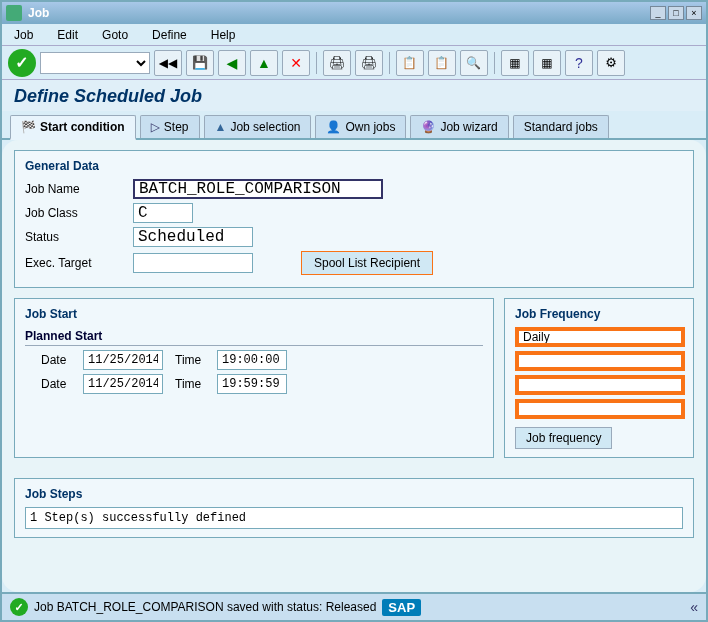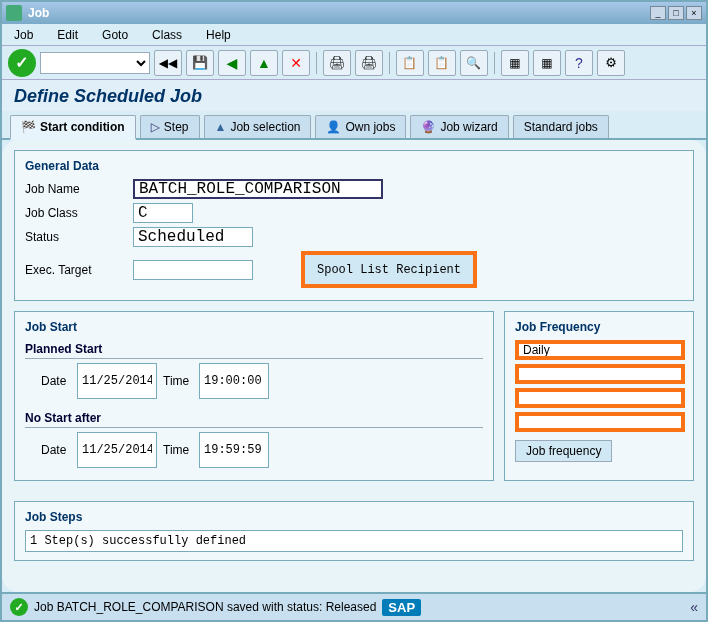--- a/index.html
+++ b/index.html
@@ -203,28 +203,27 @@
       padding: 1px 4px;
       font-size: 16px;
       font-family: 'Courier New', monospace;
     }
     .form-input-wide { width: 240px; }
     .form-input-medium { width: 120px; }
     .form-input-short { width: 60px; }
 
     
     .spool-btn {
-      height: 37px;
+      height: 24px;
       padding: 2px 12px;
-      border: 4px solid #f97316;
+      border: 1px solid #f97316;
       background: #d0e8f4;
       cursor: pointer;
       font-size: 12px;
       margin-left: 80px;
-      font-family: Liberation Mono, monospace;
     }
 
     
     .two-col {
       display: flex;
       gap: 10px;
       margin-bottom: 10px;
     }
     .col-left { flex: 1; }
     .col-right { width: 190px; }
@@ -238,27 +237,27 @@
       margin-bottom: 4px;
       display: block;
       font-size: 12px;
       padding: 1px 4px;
     }
 
     
     .date-time-row {
       display: flex;
       align-items: center;
-      gap: 6px;
+      gap: 12px;
       margin-left: 16px;
       margin-bottom: 4px;
     }
     .dt-label { font-size: 12px; width: 30px; }
     .dt-input {
-      height: 36px;
+      height: 20px;
       border: 1px solid #7ab;
       background: #fff;
       padding: 1px 4px;
       font-size: 12px;
       font-family: 'Courier New', monospace;
     }
     .dt-input-date { width: 80px; }
     .dt-input-time { width: 70px; }
 
     
@@ -355,21 +354,21 @@
       <div class="title-btn">_</div>
       <div class="title-btn">□</div>
       <div class="title-btn">×</div>
     </div>
   </div>
 
   <div class="menu-bar">
     <span class="menu-item">Job</span>
     <span class="menu-item">Edit</span>
     <span class="menu-item">Goto</span>
-    <span class="menu-item">Class</span>
+    <span class="menu-item">Define</span>
     <span class="menu-item">Help</span>
   </div>
 
   <div class="toolbar">
     <div class="toolbar-green-check">✓</div>
     <select class="toolbar-select"></select>
     <div class="toolbar-btn" style="font-size:12px;">◀◀</div>
     <div class="toolbar-btn" style="color:#336;font-size:13px;">💾</div>
     <div class="toolbar-btn" style="color:green;font-size:14px;">◀</div>
     <div class="toolbar-btn" style="color:green;font-size:14px;">▲</div>
@@ -448,21 +447,20 @@
         <div class="section-title">Job Start</div>
 
         <div class="sub-section-title">Planned Start</div>
         <div class="date-time-row">
           <span class="dt-label">Date</span>
           <input class="dt-input dt-input-date" type="text" value="11/25/2014" style="">
           <span class="dt-label">Time</span>
           <input class="dt-input dt-input-time" type="text" value="19:00:00" style="">
         </div>
 
-        <div class="sub-section-title" style="margin-top:12px;">No Start after</div>
         <div class="date-time-row">
           <span class="dt-label">Date</span>
           <input class="dt-input dt-input-date" type="text" value="11/25/2014" style="">
           <span class="dt-label">Time</span>
           <input class="dt-input dt-input-time" type="text" value="19:59:59" style="">
         </div>
       </div>
 
       <div class="section-box col-right">
         <div class="section-title">Job Frequency</div>

